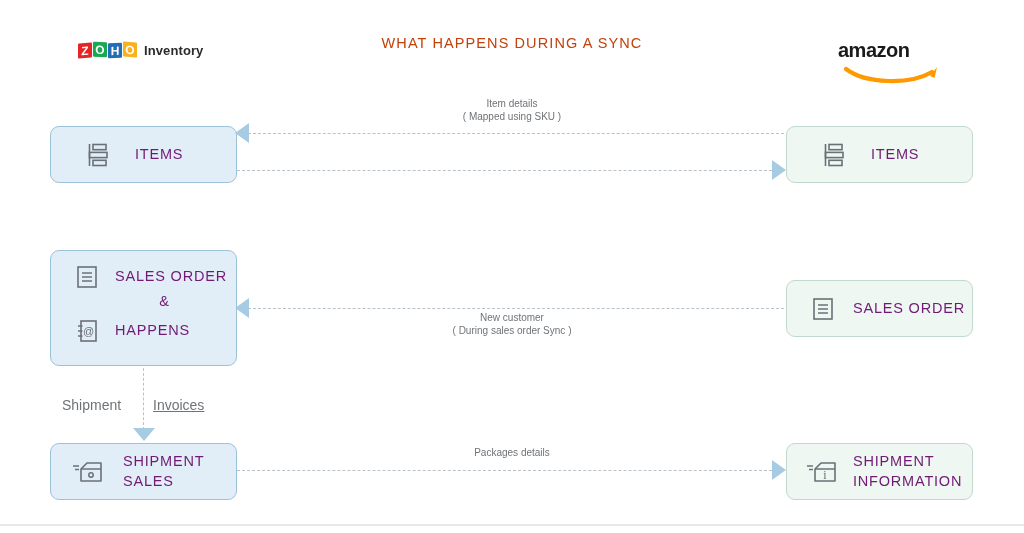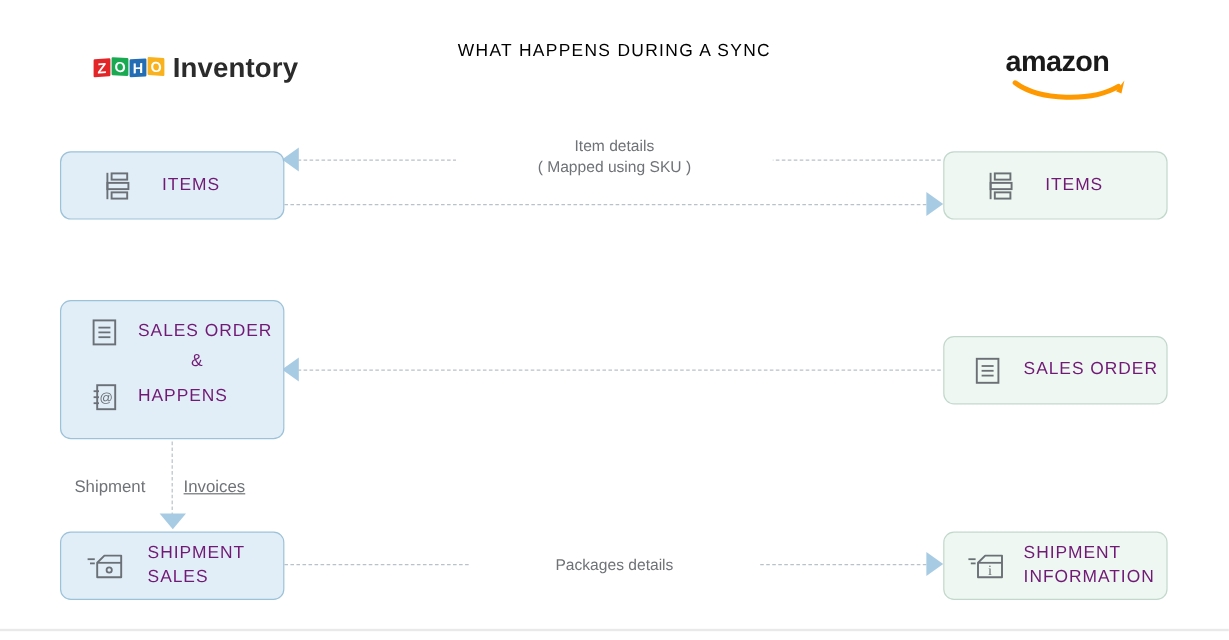--- a/index.html
+++ b/index.html
@@ -47,56 +47,56 @@
     font-weight: bold;
     font-family: "Liberation Sans", sans-serif;
     line-height: 1;
     border-radius: 1px;
   }
   .zoho-tile.t0 { background: #e42527; transform: skewY(-4deg); }
   .zoho-tile.t1 { background: #18a951; transform: skewY(3deg) translateY(-1px); }
   .zoho-tile.t2 { background: #226db4; transform: skewY(-3deg); }
   .zoho-tile.t3 { background: #f9b21d; transform: skewY(4deg) translateY(-1px); }
   .zoho-word {
-    font-size: 23px;
+    font-size: 13px;
     font-weight: bold;
     color: #2b2b2b;
     letter-spacing: 0.1px;
   }
 
   .amazon-logo {
     position: absolute;
     left: 838px;
     top: 40px;
     width: 106px;
     height: 42px;
   }
   .amazon-word {
-    font-size: 24px;
+    font-size: 20px;
     font-weight: bold;
     color: #1a1a1a;
     letter-spacing: -0.5px;
     line-height: 1;
     font-family: "Liberation Sans", sans-serif;
   }
   .amazon-smile {
     position: absolute;
     left: 6px;
     top: 24px;
   }
 
   .page-title {
     position: absolute;
     left: 0;
     top: 35px;
     width: 1024px;
     text-align: center;
     font-size: 14.5px;
     letter-spacing: 1.1px;
-    color: #000000;
+    color: #c2410c;
     font-weight: normal;
   }
 
   
   .node {
     position: absolute;
     box-sizing: border-box;
     border-radius: 9px;
     display: flex;
     align-items: center;
@@ -193,26 +193,25 @@
   }
   .arrow.down {
     border-left: 11px solid transparent;
     border-right: 11px solid transparent;
     border-top: 13px solid #a8cbe4;
   }
 
   .edge-label {
     position: absolute;
     text-align: center;
-    font-size: 13px;
+    font-size: 10px;
     color: #6f7377;
     line-height: 1.32;
     z-index: 2;
     background: #ffffff;
-    margin-top: 16px;
   }
   .edge-label .l2 { display: block; }
 
   .vlabel {
     position: absolute;
     font-size: 14px;
     color: #6f7377;
     z-index: 2;
     background: #ffffff;
     padding: 0 4px;
@@ -262,20 +261,24 @@
 
   <div class="edge-label" style="left:380px; top:97px; width:264px;">
     <span>Item details</span>
     <span class="l2">( Mapped using SKU )</span>
   </div>
 
 
   <div class="conn" style="left:248px; top:308px; width:536px;"></div>
   <div class="arrow left" style="left:235px; top:298px;"></div>
 
+  <div class="edge-label" style="left:372px; top:311px; width:280px;">
+    <span>New customer</span>
+    <span class="l2">( During sales order Sync )</span>
+  </div>
 
   <div class="conn-v" style="left:143px; top:368px; height:62px;"></div>
   <div class="arrow down" style="left:133px; top:428px;"></div>
   <div class="vlabel" style="left:58px; top:397px;">Shipment</div>
   <div class="vlabel" style="left:149px; top:397px;text-decoration:underline;">Invoices</div>
 
   <div class="conn" style="left:237px; top:470px; width:535px;"></div>
   <div class="arrow right" style="left:772px; top:460px;"></div>
 
   <div class="edge-label" style="left:392px; top:446px; width:240px;">

